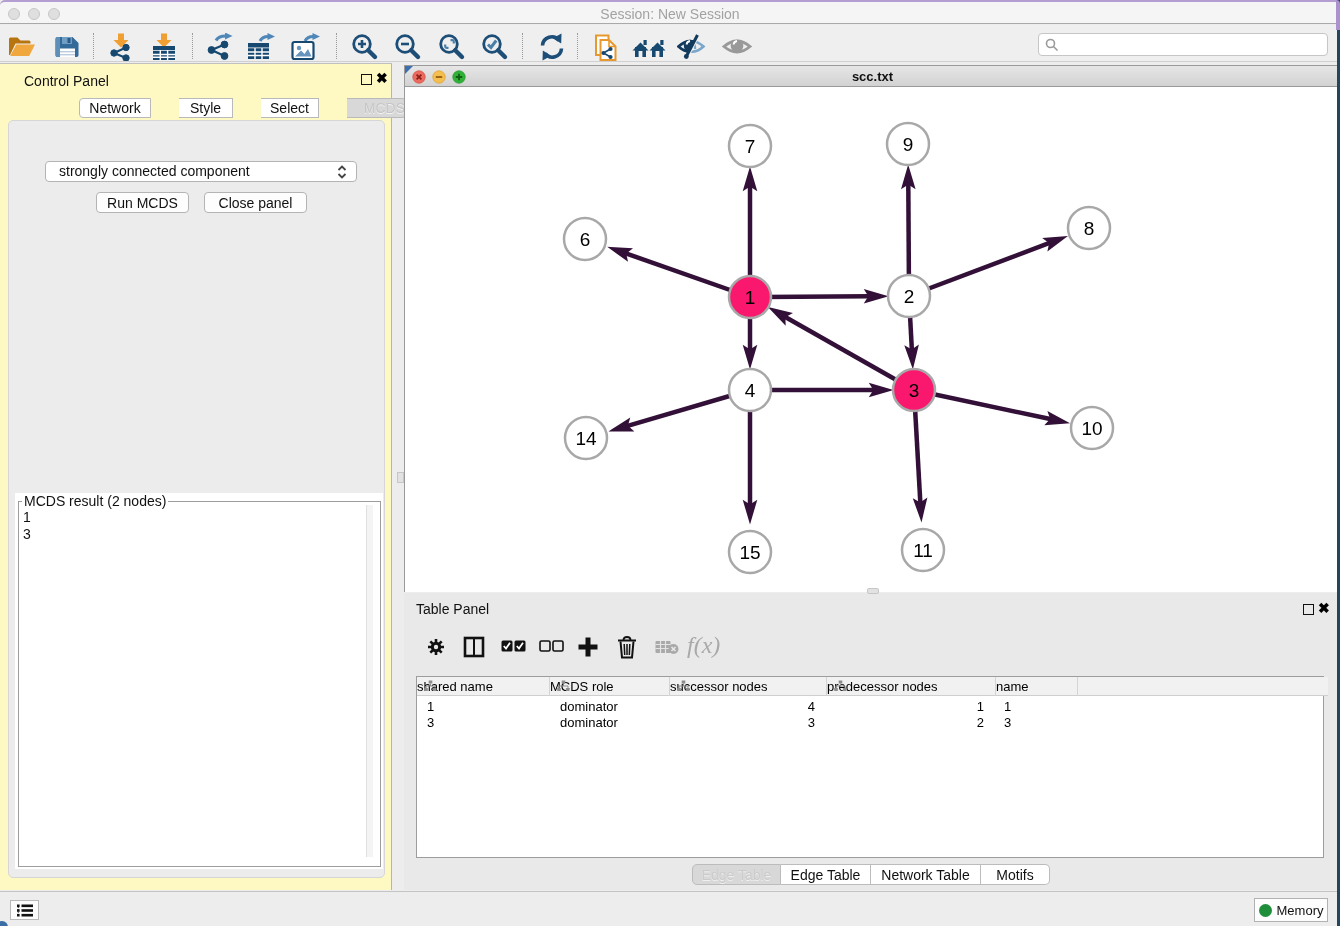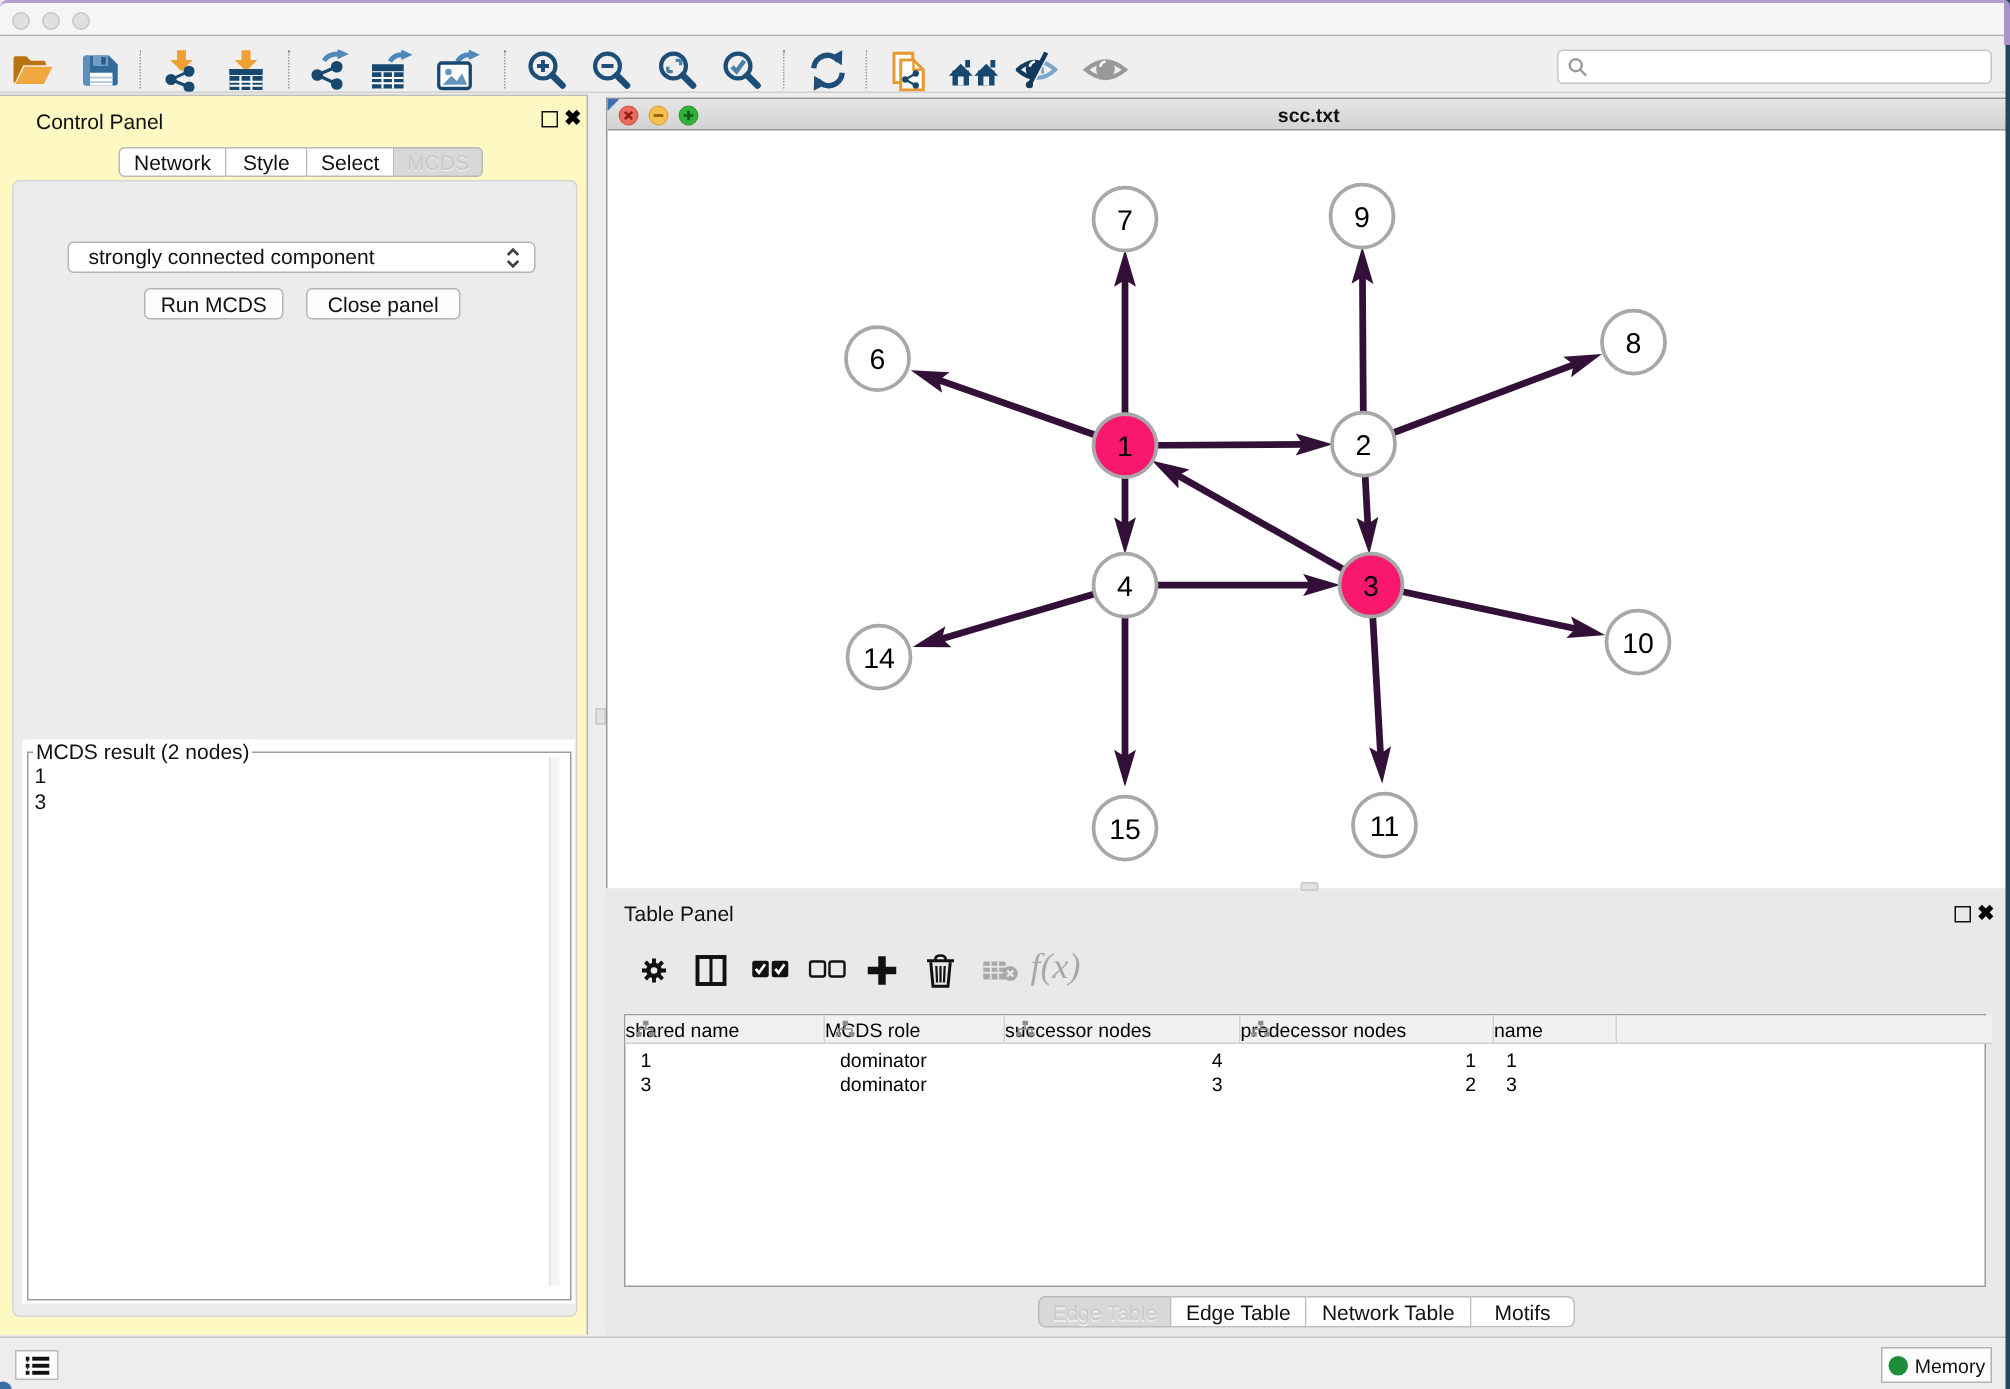--- a/index.html
+++ b/index.html
@@ -24,21 +24,21 @@
 #search svg { position:absolute; left:6px; top:4px; }
 
 #cpanel { position:absolute; left:0; top:63px; width:392px; height:827px;
   background:#fef9c3; border-right:1px solid #b5b5b5; border-top:1px solid #c0c0c0;}
 .phead { font-size:14px; color:#111; }
 .flt { width:11px; height:11px; border:1.5px solid #111; display:inline-block; }
 .tabs { position:absolute; display:flex; }
 .tab { height:20px; font-size:14px; color:#111; background:#fff;
   border:1px solid #b9b9b9; border-left:none; padding-top:1px; text-align:center; }
 .tab.first { border-left:1px solid #b9b9b9; border-radius:4px 0 0 4px; }
-.tab.last { border-radius:0 4px 4px 0; }
+.tab.last { border-radius:0 4px 4px 0;text-align:right; }
 .tab.sel { background:#d8d8d8; color:#c6c6c6; text-shadow:0 1px 0 #f2f2f2; }
 #cp-content { position:absolute; left:8px; top:56px; width:377px; height:758px;
   background:#ececec; border:1px solid #d6d6d6; border-radius:5px; }
 #optlabel { position:absolute; left:0; top:18px; width:100%; text-align:center;
   font-size:14px; color:#111; }
 #dropdown { position:absolute; left:36px; top:40px; width:312px; height:21px;
   background:#fff; border:1px solid #b4b4b4; border-radius:4px;
   font-size:14px; color:#111; padding:1px 0 0 13px; }
 .btn { position:absolute; height:21px; background:#fdfdfd; border:1px solid #b4b4b4;
   border-radius:4px; font-size:14px; color:#111; text-align:center; padding-top:2px; }
@@ -83,20 +83,21 @@
 #membtn { position:absolute; left:1254px; top:6px; width:74px; height:24px;
   background:#fdfdfd; border:1px solid #b2b2b2; font-size:13px; color:#111;
   text-align:center; padding-top:4px; }
 </style>
 </head>
 <body>
 <div id="titlebar">
   <div class="light" style="left:8px;"></div>
   <div class="light" style="left:28px;"></div>
   <div class="light" style="left:48px;"></div>
+  <div id="wintitle">Session: New Session</div>
 </div>
 <div id="toolbar">
   <svg class="tbi" style="left:7px;" width="30" height="28" viewBox="0 0 30 28">
     <path d="M2 22 L2 6 Q2 4.5 3.5 4.5 L10.5 4.5 L13.5 7.5 L22 7.5 Q23.5 7.5 23.5 9 L23.5 10.5 L8.5 10.5 L3 22 Z" fill="#b8740f"></path>
     <path d="M3.2 23 L9.3 11.5 L28 11.5 L22.2 23 Z" fill="#f0a73e"></path>
   </svg>
   <svg class="tbi" style="left:52px;" width="30" height="28" viewBox="0 0 30 28">
     <path d="M3.5 6 Q3.5 4 5.5 4 H20.5 L26.5 10 V22 Q26.5 24 24.5 24 H5.5 Q3.5 24 3.5 22 Z" fill="#336a9a"></path>
     <path d="M3.5 6 Q3.5 4 5.5 4 H8 V24 H5.5 Q3.5 24 3.5 22 Z" fill="#5e8fb8"></path>
     <rect x="10" y="4" width="10" height="7" fill="#6f9dc4"></rect>
@@ -238,21 +239,21 @@
       <circle cx="5.5" cy="5.5" r="4" fill="none" stroke="#9a9a9a" stroke-width="1.6"></circle>
       <path d="M8.5 8.5 L12.5 12.5" stroke="#9a9a9a" stroke-width="1.6"></path>
     </svg>
   </div>
 </div>
 
 <div id="cpanel">
   <div class="phead" style="position:absolute;left:24px;top:9px;">Control Panel</div>
   <div style="position:absolute;left:361px;top:10px;" class="flt"></div>
   <div style="position:absolute;left:376px;top:6px;font-weight:bold;font-size:14px;">✖</div>
-  <div class="tabs" style="left:79px;top:34px;">
+  <div class="tabs" style="left:79px;top:34px;gap:28px;">
     <div class="tab first" style="width:72px;">Network</div>
     <div class="tab" style="width:54px;">Style</div>
     <div class="tab" style="width:58px;">Select</div>
     <div class="tab last sel" style="width:59px;">MCDS</div>
   </div>
   <div id="cp-content">
     <div id="dropdown">strongly connected component
       <svg style="position:absolute;right:8px;top:3px;" width="12" height="14" viewBox="0 0 12 14">
         <path d="M2.5 5 L6 1.5 L9.5 5" fill="none" stroke="#444" stroke-width="1.8"></path>
         <path d="M2.5 9 L6 12.5 L9.5 9" fill="none" stroke="#444" stroke-width="1.8"></path>

